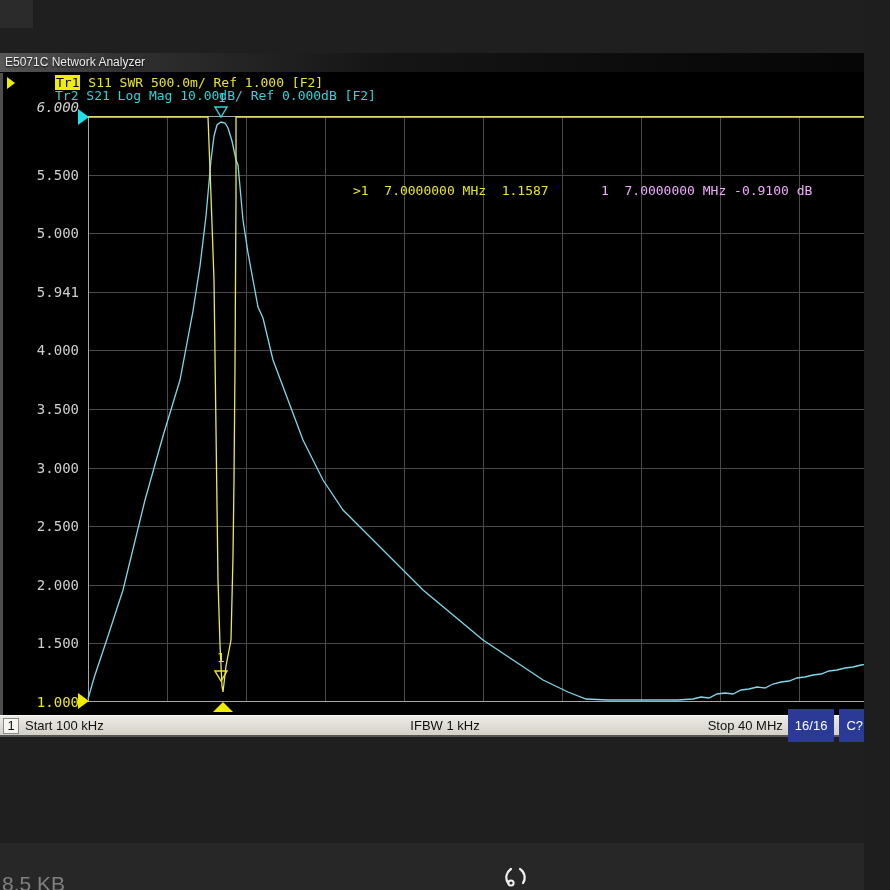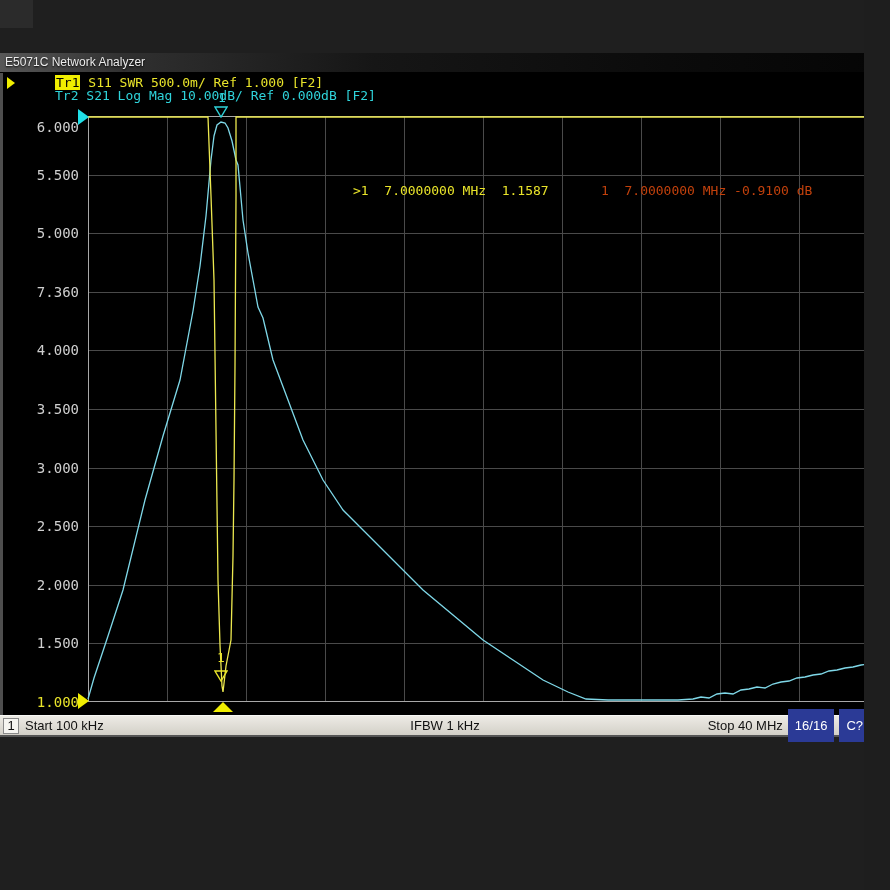--- a/index.html
+++ b/index.html
@@ -36,21 +36,21 @@
 
   .graticule { position:absolute; left:85px; top:43px; width:790px; height:586px; overflow:visible; }
 
   .ylabel { position:absolute; width:72px; left:4px; text-align:right;
     transform:translateY(-50%); font-size:14px; line-height:14px; color:#cfcfcf;
     font-family:"DejaVu Sans Mono", monospace; }
   .ylabel.ref { color:#e9e42a; }
 
   .readout { position:absolute; top:111px; font-size:13px; line-height:13px; white-space:pre; }
   .ro1 { left:350px; color:#e9e42a; }
-  .ro2 { left:598px; color:#c2410c; }
+  .ro2 { left:598px; color:#f0abfc; }
 
   
   .ref-tri { position:absolute; width:0; height:0; }
   .tri-right-cyan  { left:75px;  top:36px;  border-left:11px solid #20e0e8; border-top:8px solid transparent; border-bottom:8px solid transparent; }
   .tri-right-yellow{ left:75px;  top:620px; border-left:11px solid #f0ee00; border-top:8px solid transparent; border-bottom:8px solid transparent; }
   .tri-left-cyan   { left:876px; top:34px;  border-right:10px solid #20e0e8; border-top:8px solid transparent; border-bottom:8px solid transparent; }
   .tri-left-yellow { left:876px; top:616px; border-right:10px solid #f0ee00; border-top:8px solid transparent; border-bottom:8px solid transparent; }
 
   .mkr-label { position:absolute; font-size:13px; line-height:13px;
     font-family:"DejaVu Sans Mono", monospace; }
@@ -127,24 +127,24 @@
           <line x1="632.5" y1="0" x2="632.5" y2="586" stroke="#4a4a4a" stroke-width="1"></line>
           <line x1="0" y1="469.5" x2="790" y2="469.5" stroke="#4a4a4a" stroke-width="1"></line>
           <line x1="711.5" y1="0" x2="711.5" y2="586" stroke="#4a4a4a" stroke-width="1"></line>
           <line x1="0" y1="527.5" x2="790" y2="527.5" stroke="#4a4a4a" stroke-width="1"></line>
           <rect x="0.5" y="0.5" width="789" height="585" fill="none" stroke="#a8a8a8"></rect>
           <polyline points="0,583 6,562 20,520 35,474 57,384 75,320 92,264 105,195 112,150 118,100 123,44 126,20 129,9 133,6 137,7 140,12 144,25 148,44 150,49 155,104 160,137 165,164 170,191 175,202 185,244 200,284 215,324 235,364 255,394 280,419 305,444 335,474 365,499 395,524 425,544 455,564 480,576 498,583 520,584 545,584 570,584 590,584 605,583 613,581 621,582 629,578 637,577 645,578 653,574 661,573 669,571 677,572 685,568 693,566 701,565 709,562 717,561 725,559 733,558 741,555 749,554 757,552 765,551 773,549 781,548 790,546" fill="none" stroke="#7fd8e8" stroke-width="1.3"></polyline>
           <polyline points="0,1 120,1 123,80 126,164 128,314 130,464 132,529 134,570 135,576 138,550 143,524 145,440 146,364 147,250 147.5,164 148,80 148,1 790,1" fill="none" stroke="#ece84f" stroke-width="1.3"></polyline>
         </svg>
 
       <div id="ylabels">
-          <div class="ylabel" style="top: 54px;">6.000</div>
+          <div class="ylabel" style="top: 34px; font-style: italic;">6.000</div>
           <div class="ylabel" style="top: 101.6px;">5.500</div>
           <div class="ylabel" style="top: 160.2px;">5.000</div>
-          <div class="ylabel" style="top: 218.8px;">7.360</div>
+          <div class="ylabel" style="top: 218.8px;">5.941</div>
           <div class="ylabel" style="top: 277.4px;">4.000</div>
           <div class="ylabel" style="top: 336px;">3.500</div>
           <div class="ylabel" style="top: 394.6px;">3.000</div>
           <div class="ylabel" style="top: 453.2px;">2.500</div>
           <div class="ylabel" style="top: 511.8px;">2.000</div>
           <div class="ylabel" style="top: 570.4px;">1.500</div>
           <div class="ylabel ref" style="top: 629px;">1.000</div>
         </div>
 
       <div class="readout ro1">&gt;1  7.0000000 MHz  1.1587</div>
@@ -174,13 +174,21 @@
       <span class="sb-right">
         <span>Stop 40 MHz</span>
         <span class="sb-badge">16/16</span>
         <span class="sb-badge">C?</span>
         <span class="sb-alert">!</span>
       </span>
     </div>
 
   </div>
 
+  <div class="bottom-strip">
+    <span class="file-size">8.5 KB</span>
+    <svg class="scan-icon" width="28" height="24" viewBox="0 0 28 24">
+      <path d="M7,17 A10,10 0 0 1 10,3" fill="none" stroke="#f0f0f0" stroke-width="2.2" stroke-linecap="round"></path>
+      <path d="M19,3 A10,10 0 0 1 22,17" fill="none" stroke="#f0f0f0" stroke-width="2.2" stroke-linecap="round"></path>
+      <circle cx="10" cy="17" r="2.6" fill="none" stroke="#f0f0f0" stroke-width="2"></circle>
+    </svg>
+  </div>
 </div>
 
 </body></html>

